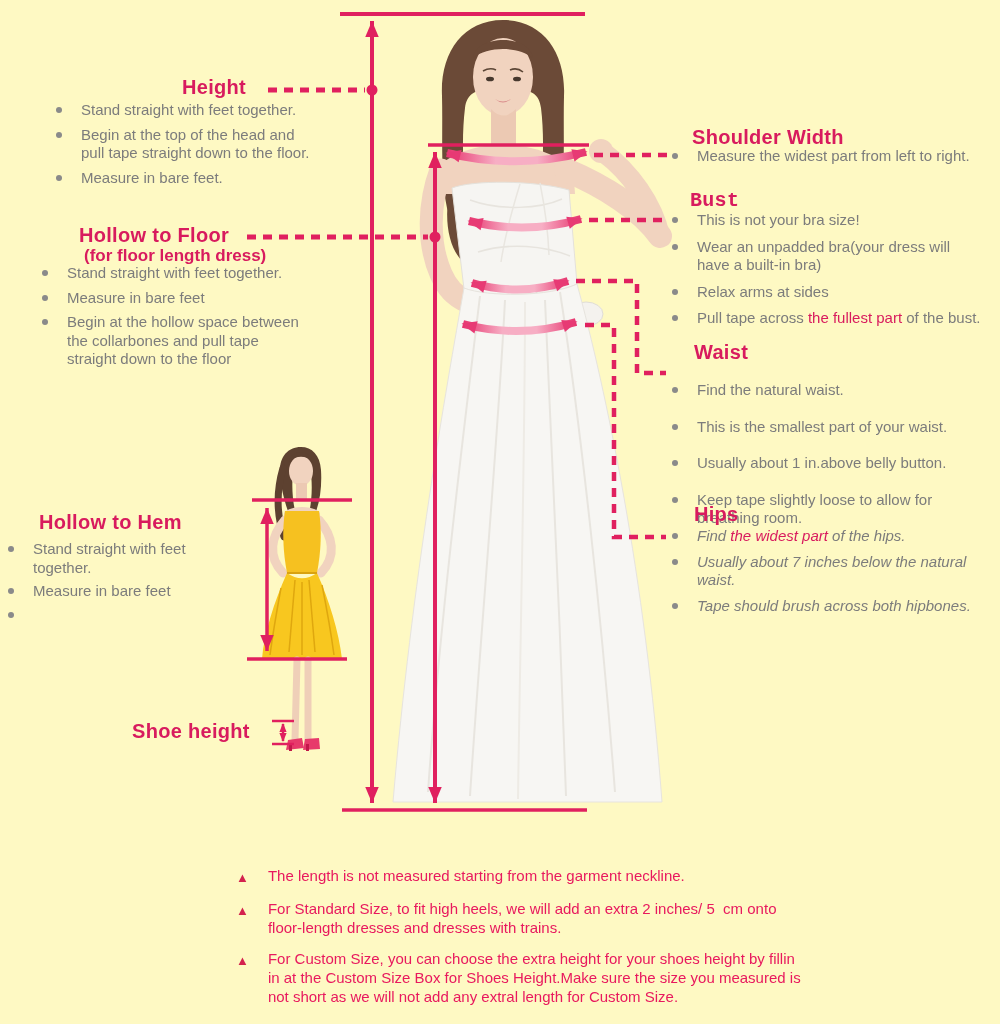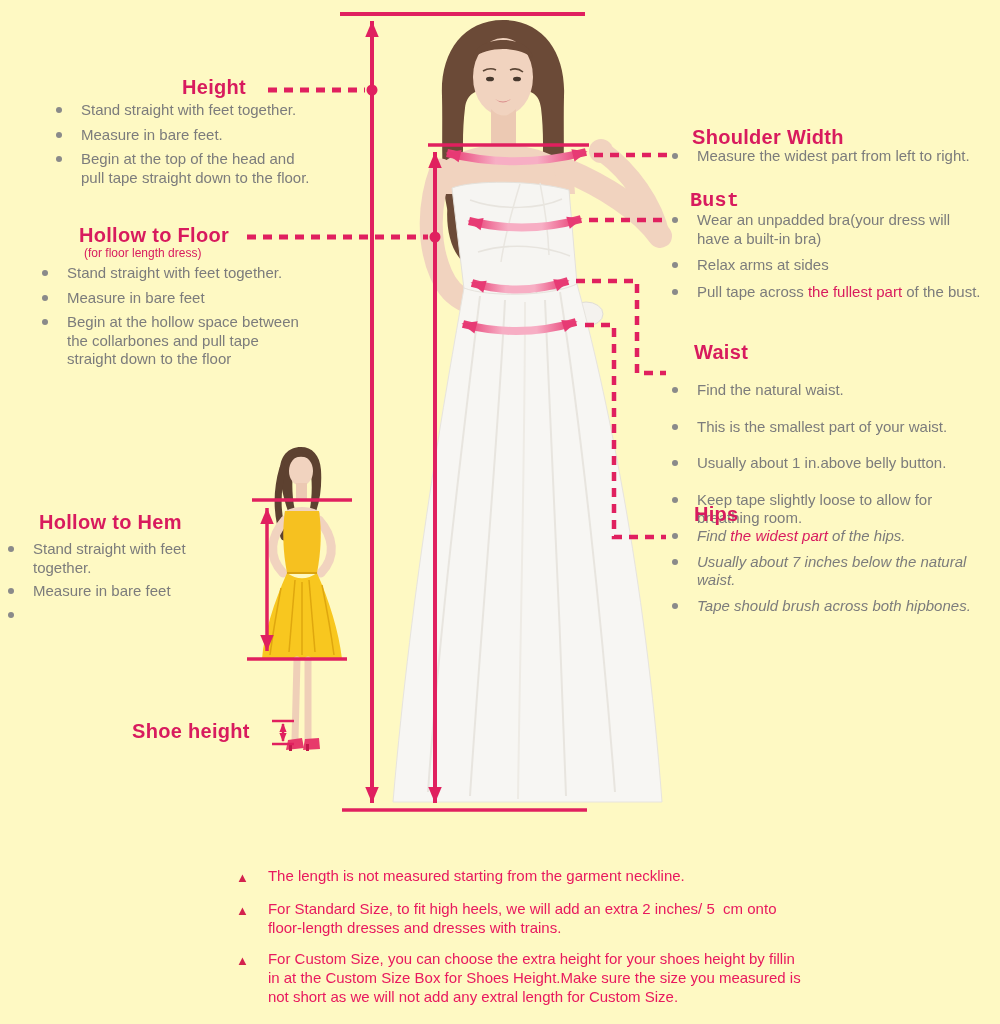--- a/index.html
+++ b/index.html
@@ -6,21 +6,21 @@
   #canvas{
     position:relative;width:1000px;height:1024px;background:#fef9c3;overflow:hidden;
     font-family:"Liberation Sans","DejaVu Sans",sans-serif;
   }
   #art{position:absolute;left:0;top:0;}
   .hd{
     position:absolute;font-weight:bold;font-size:20px;color:#d81b5e;
     letter-spacing:.3px;white-space:nowrap;
   }
   .sub{
-    position:absolute;font-size:12px;font-weight:400;color:#d81b5e;white-space:nowrap;
+    position:absolute;font-size:17px;font-weight:700;color:#d81b5e;white-space:nowrap;
   }
   ul.blist{list-style:none;margin:0;padding:0;position:absolute;}
   .blist li{display:flex;gap:19px;margin-bottom:6px;color:#7c7c7c;font-size:15px;line-height:18.5px;}
   .blist .mk{flex:0 0 auto;width:6px;height:6px;border-radius:50%;background:#8a8a8a;margin-top:6px;}
   .blist .tx{white-space:pre-line;}
   .hl{color:#d81b5e;}
   ul.tri li{color:#e8195e;margin-bottom:12px;font-size:15px;line-height:19px;}
   ul.tri .mk{width:auto;height:auto;background:none;border-radius:0;color:#d4224e;font-size:13px;margin-top:2px;}
   
   #h-height{left:182px;top:76px;}
@@ -187,26 +187,26 @@
   </svg>
 
   <div id="h-height" class="hd">Height</div>
   <ul id="list-height" class="blist">
       <li>
         <span class="mk"></span>
         <span class="tx"><span>Stand straight with feet together.</span></span>
       </li>
       <li>
         <span class="mk"></span>
-        <span class="tx"><span>Measure in bare feet.</span></span>
-      </li>
-      <li>
-        <span class="mk"></span>
         <span class="tx"><span>Begin at the top of the head and
 pull tape straight down to the floor.</span></span>
+      </li>
+      <li>
+        <span class="mk"></span>
+        <span class="tx"><span>Measure in bare feet.</span></span>
       </li>
     </ul>
 
   <div id="h-hfloor" class="hd">Hollow to Floor</div>
   <div id="sub-hfloor" class="sub">(for floor length dress)</div>
   <ul id="list-hfloor" class="blist">
       <li>
         <span class="mk"></span>
         <span class="tx"><span>Stand straight with feet together.</span></span>
       </li>
@@ -243,20 +243,24 @@
   <div id="h-shoulder" class="hd">Shoulder Width</div>
   <ul id="list-shoulder" class="blist">
       <li>
         <span class="mk"></span>
         <span class="tx"><span>Measure the widest part from left to right.</span></span>
       </li>
     </ul>
 
   <div id="h-bust" class="hd">Bust</div>
   <ul id="list-bust" class="blist">
+      <li>
+        <span class="mk"></span>
+        <span class="tx"><span>This is not your bra size!</span></span>
+      </li>
       <li>
         <span class="mk"></span>
         <span class="tx"><span>Wear an unpadded bra(your dress will
 have a built-in bra)</span></span>
       </li>
       <li>
         <span class="mk"></span>
         <span class="tx"><span>Relax arms at sides</span></span>
       </li>
       <li>

